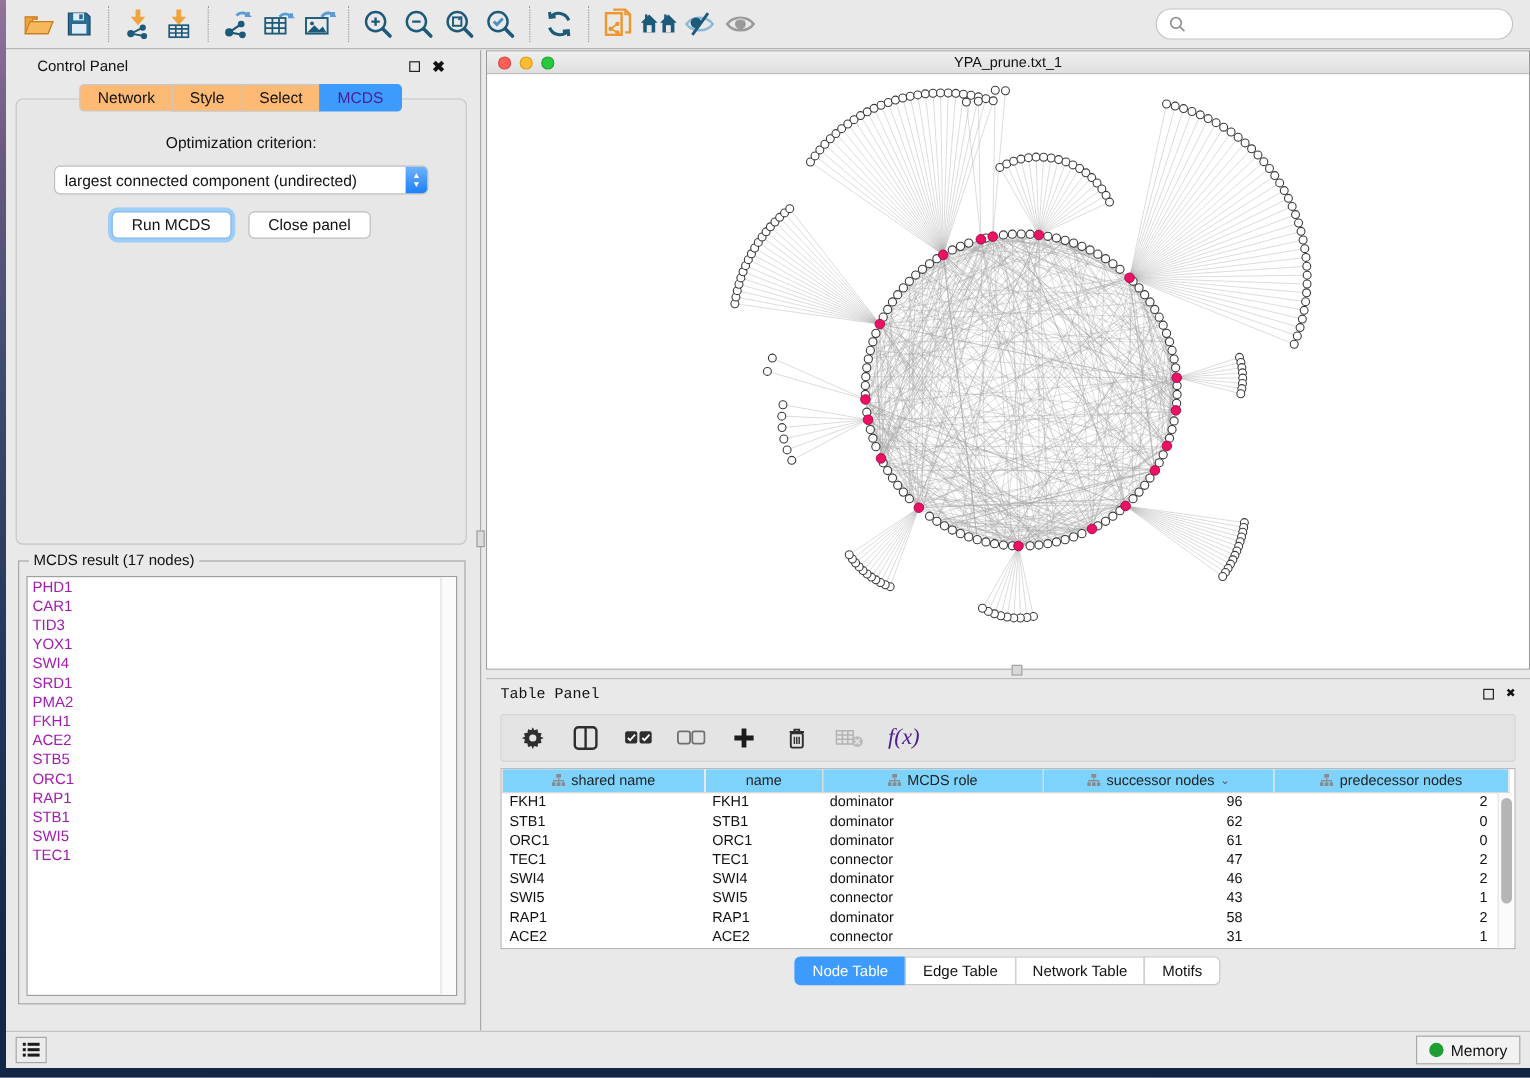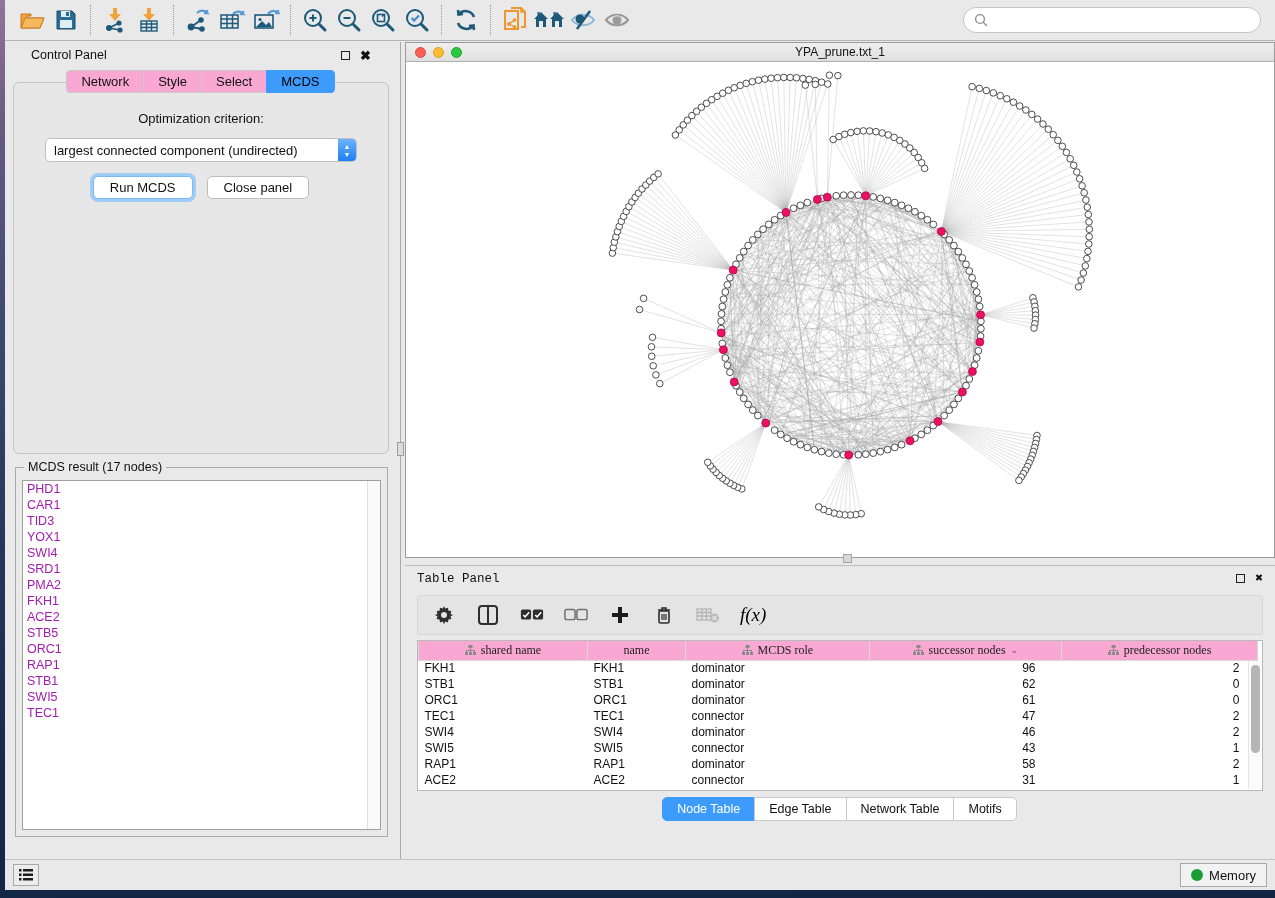--- a/index.html
+++ b/index.html
@@ -19,25 +19,25 @@
     border-radius:13px; display:flex; align-items:center; padding:0 10px; gap:6px; }
   .search-wrap input { border:none; outline:none; flex:1; font-size:12px; background:transparent; }
 
   
   .control-panel { position:absolute; left:0; top:42px; width:392px; bottom:31px; background:#e9e9e9; }
   .cp-header { height:26px; display:flex; align-items:center; padding:0 26px; font-size:12.5px; color:#111;gap:36px; }
   .win-ctls { margin-left:auto; display:flex; gap:10px; align-items:center; }
   .float-glyph { width:9px; height:9px; border:1.5px solid #222; display:inline-block; }
   .close-glyph { font-size:13px; font-weight:bold; color:#111; line-height:9px; }
   .cp-tabs { position:absolute; left:0; right:0; top:28px; display:flex; justify-content:center; z-index:2; }
-  .cp-tab { font-size:13px; color:#111; background:#f9a8d4; border:1px solid #c9c9c9; padding:3px 14px;
+  .cp-tab { font-size:13px; color:#111; background:#fdba74; border:1px solid #c9c9c9; padding:3px 14px;
     margin-left:-1px; }
   .cp-tab:first-child { border-radius:4px 0 0 4px; }
   .cp-tab:last-child { border-radius:0 4px 4px 0; }
-  .cp-tab.active { background:#3d9bfd; border-color:#3d9bfd; color:#000000; }
+  .cp-tab.active { background:#3d9bfd; border-color:#3d9bfd; color:#4c1d95; }
   .cp-content { position:absolute; left:8px; right:8px; top:40px; height:372px; background:#e7e7e7;
     border:1px solid #c6c6c6; border-radius:6px; padding-top:28px; }
   .opt-label { text-align:center; font-size:13px; color:#111; margin-bottom:12px; }
   .select-box { width:312px; margin:0 auto; height:24px; background:#fff; border:1px solid #c0c0c0;
     border-radius:5px; display:flex; align-items:center; font-size:13px; color:#111; padding-left:8px; }
   .select-stepper { margin-left:auto; width:18px; height:22px; background:linear-gradient(#6db3fb,#1d7ff7);
     border-radius:0 4px 4px 0; color:#fff; font-size:7px; line-height:7px; display:flex; flex-direction:column;
     align-items:center; justify-content:center; gap:1px; }
   .btn-row { display:flex; justify-content:center; gap:14px; margin-top:14px; }
   .mac-btn { background:#fff; border:1px solid #bdbdbd; border-radius:5px; font-size:13px; color:#111;
@@ -72,26 +72,26 @@
     border:1px solid #a5a5a5; z-index:3; }
 
   
   .table-panel { position:absolute; left:400px; right:0; top:565px; bottom:31px; background:#e9e9e9;
     border-top:1px solid #bdbdbd; }
   .tp-header { height:25px; display:flex; align-items:center; padding:0 12px; font-size:12.5px; color:#111;font-family:Liberation Mono, monospace; }
   .tp-toolbar { margin:4px 12px 0 12px; height:40px; background:#e4e4e4; border:1px solid #d6d6d6;
     border-radius:3px; display:flex; align-items:center; gap:20px; padding:0 14px; }
   .tp-icon { display:flex; align-items:center; justify-content:center; width:24px; height:24px; }
   .tp-icon.disabled { opacity:.45; }
-  .fx { font-family:"Liberation Serif", serif; font-style:italic; font-size:19px; color:#000000; }
+  .fx { font-family:"Liberation Serif", serif; font-style:italic; font-size:19px; color:#4c1d95; }
   .grid-wrap { position:absolute; left:12px; right:12px; top:74px; bottom:68px; background:#fff;
     border:1px solid #b9b9b9; overflow:hidden; }
   table.grid { border-collapse:collapse; width:840px; table-layout:fixed; }
-  .grid th { background:#f9a8d4; border:1px solid #d9d9d9; border-top:none; font-weight:normal;
-    font-size:12px; color:#222; height:19px; padding:0 4px; white-space:nowrap; overflow:hidden;font-family:Liberation Serif, serif; }
+  .grid th { background:#7dd3fc; border:1px solid #d9d9d9; border-top:none; font-weight:normal;
+    font-size:12px; color:#222; height:19px; padding:0 4px; white-space:nowrap; overflow:hidden; }
   .grid td { font-size:12px; color:#111; height:16px; padding:0 6px; white-space:nowrap; }
   .grid td.num { text-align:right; }
   .th-inner { display:flex; align-items:center; justify-content:center; gap:5px; }
   .sortv { font-size:9px; color:#555; }
   .grid-scroll { position:absolute; right:1px; top:20px; bottom:1px; width:13px; background:#fbfbfb;
     border-left:1px solid #e4e4e4; }
   .grid-thumb { position:absolute; left:2px; top:4px; width:9px; height:88px; background:#b5b5b5;
     border-radius:5px; }
   .tp-tabs { position:absolute; left:0; right:0; bottom:38px; display:flex; justify-content:center; }
   .tp-tab { font-size:12.5px; background:#fff; border:1px solid #c9c9c9; padding:4px 14px; margin-left:-1px; color:#111; }

